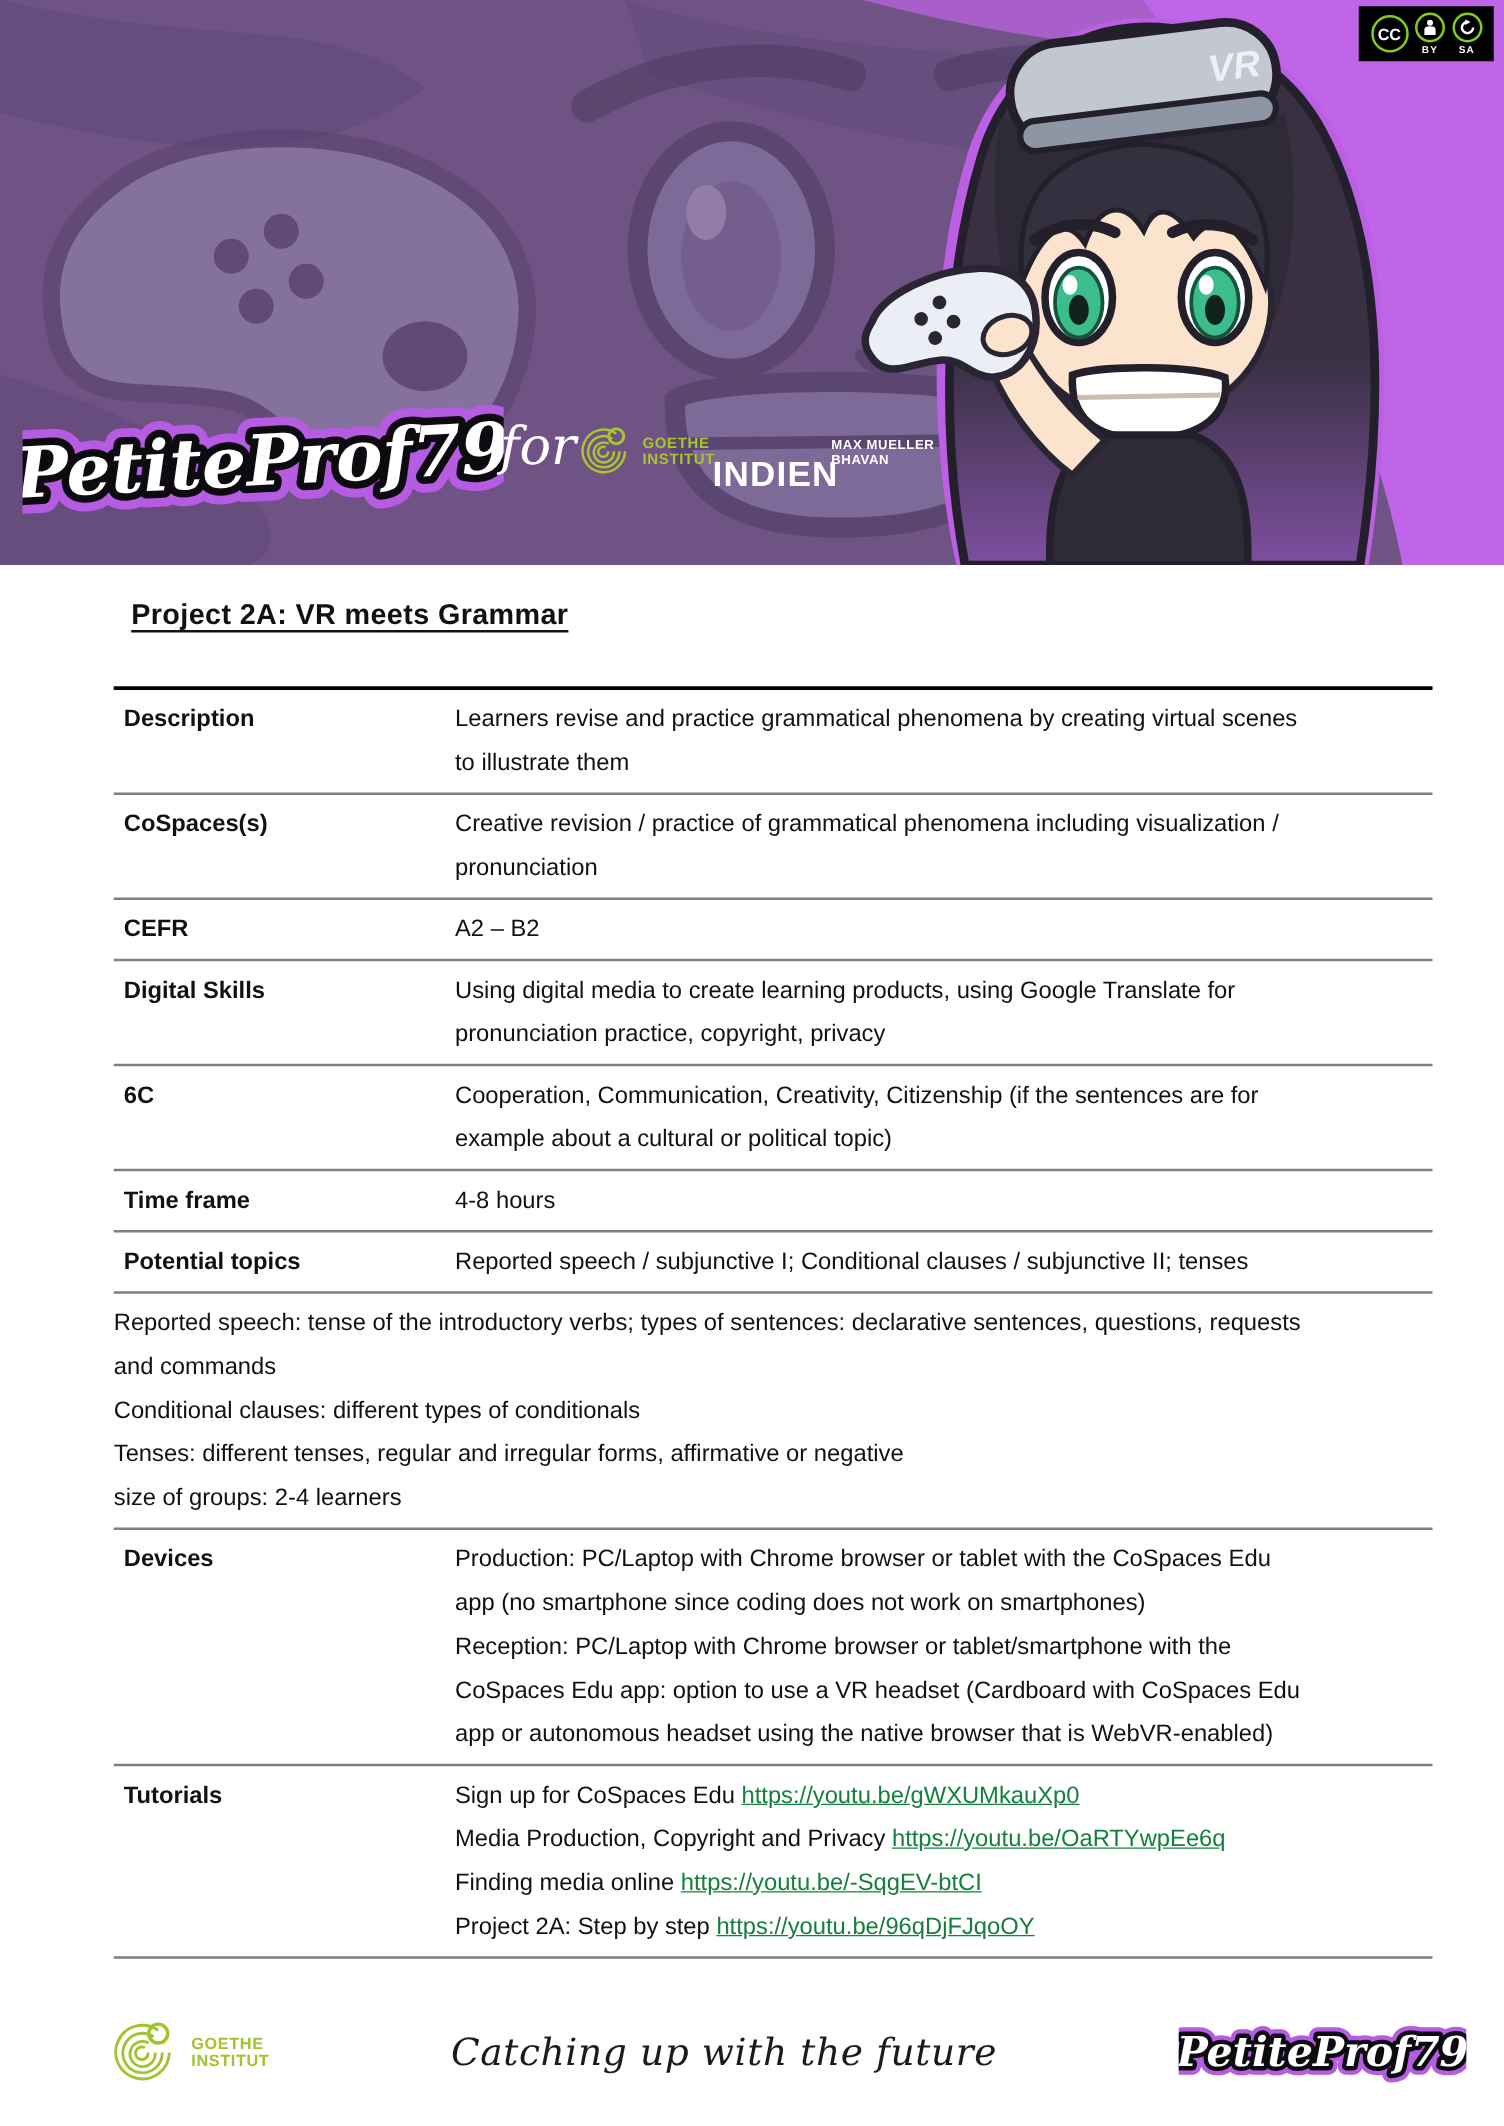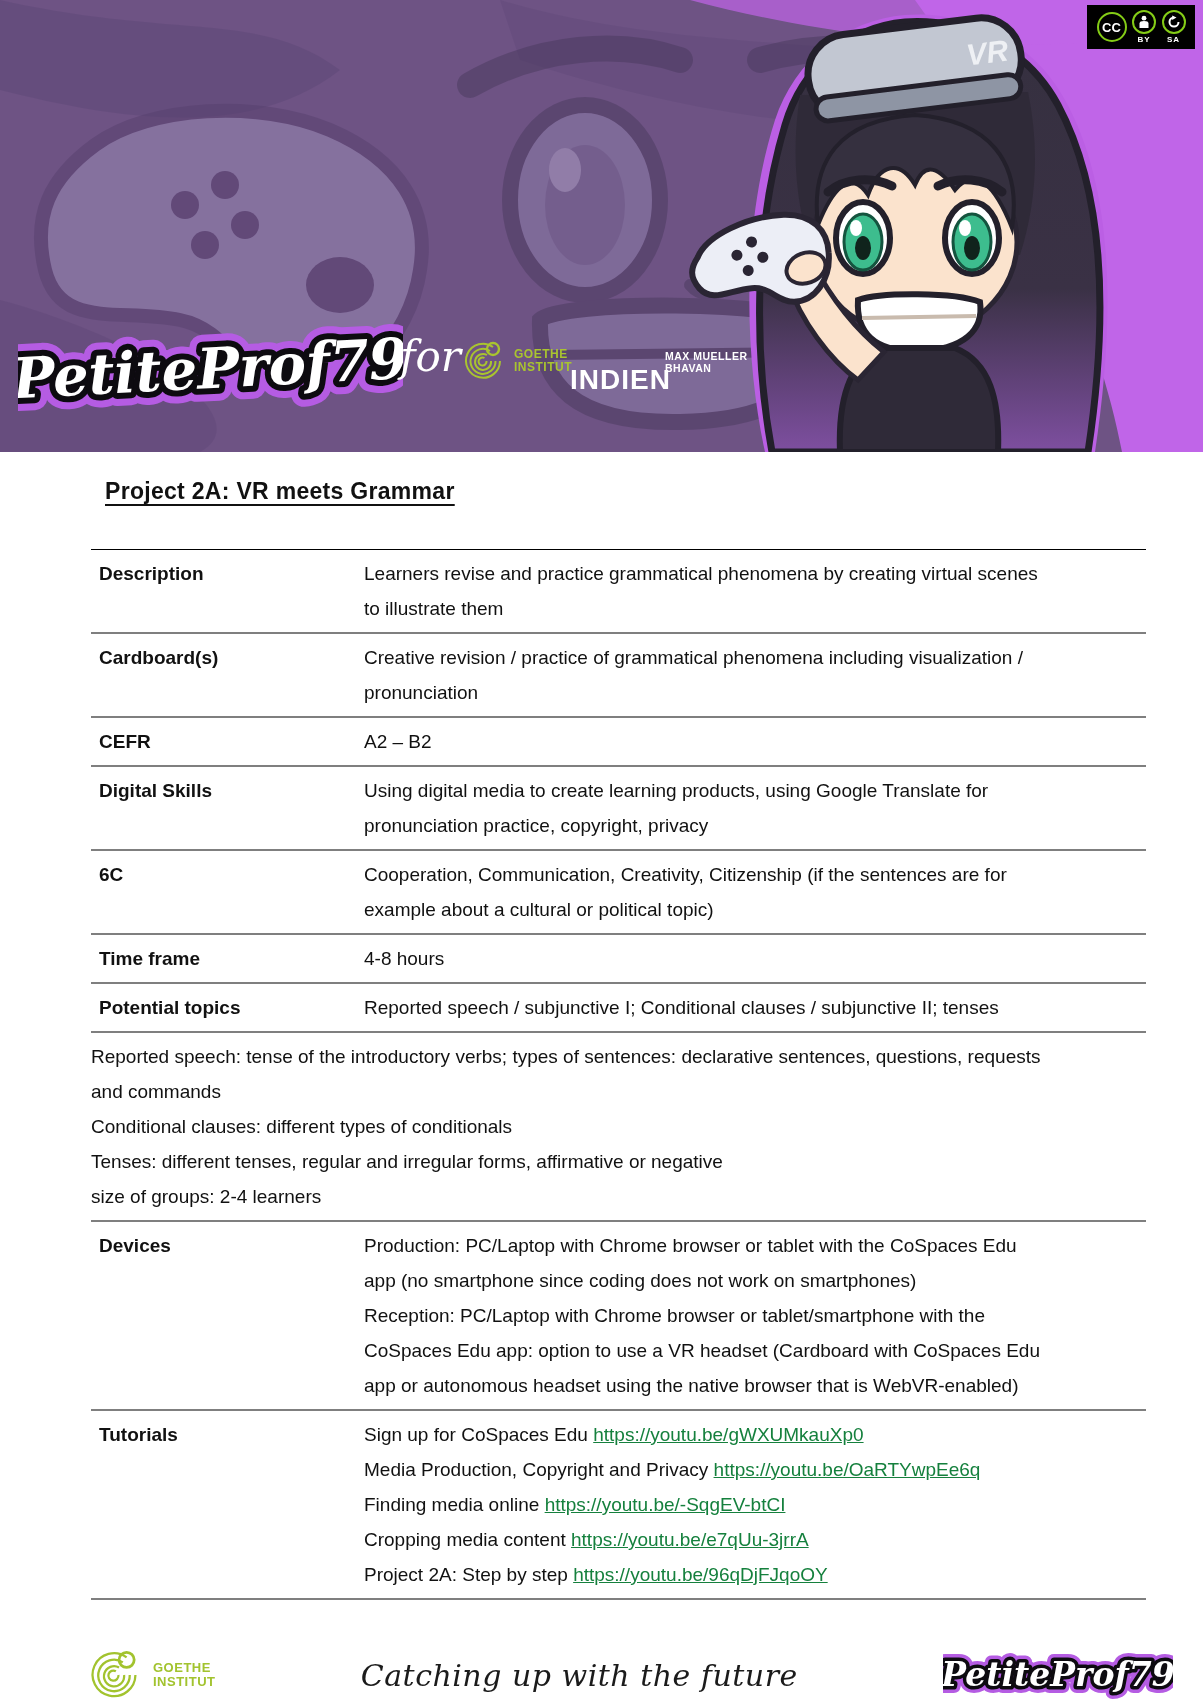--- a/index.html
+++ b/index.html
@@ -26,21 +26,21 @@
   .goethe-header { position:absolute; left:460px; top:338px; display:flex; align-items:center; gap:8px; }
   .goethe-text { color:#a9c42f; font-size:12px; font-weight:bold; line-height:13px; letter-spacing:.5px; }
   .indien { position:absolute; left:570px; top:364px; color:#fff; font-size:28px; font-weight:bold; letter-spacing:1px; }
   .mmb { position:absolute; left:665px; top:350px; color:#fff; font-size:10.5px; font-weight:bold; line-height:12px; letter-spacing:.5px; }
 
   
   .doc { padding:14px 57px 0 91px; }
   .page-title { margin:12px 0 18px 14px; font-size:23px; font-weight:bold;
                 text-decoration:underline; text-underline-offset:5px; letter-spacing:.3px; }
 
-  .ptable { border-top:1px solid #000000;margin-top:44px; }
+  .ptable { border-top:3px solid #000000;margin-top:44px; }
   .row { display:flex; border-bottom:2px solid #7f7f7f; padding:6px 0; }
   .cell-label { width:273px; flex:0 0 273px; font-weight:bold; font-size:19px; line-height:35px; padding-left:8px; }
   .cell-content { flex:1; font-size:19px; line-height:35px; padding-right:105px; }
   .para { min-height:35px; }
   .cell-content a { color:#15803d; text-decoration:underline; }
 
   
   .footer { margin-top:40px; padding:0 30px 0 85px; display:flex; align-items:center; justify-content:space-between; }
   .goethe-footer { display:flex; align-items:center; gap:10px; }
   .goethe-footer .goethe-text { color:#a2c32e; font-size:13px; line-height:14px; }
@@ -212,21 +212,21 @@
 <div class="doc">
   <h1 class="page-title">Project 2A: VR meets Grammar</h1>
   <div class="ptable">
       <div class="row">
         <div class="cell-label">Description</div>
         <div class="cell-content">
           <div class="para">Learners revise and practice grammatical phenomena by creating virtual scenes to illustrate them</div>
         </div>
       </div>
       <div class="row">
-        <div class="cell-label">Cardboard(s)</div>
+        <div class="cell-label">CoSpaces(s)</div>
         <div class="cell-content">
           <div class="para">Creative revision / practice of grammatical phenomena including visualization / pronunciation</div>
         </div>
       </div>
       <div class="row">
         <div class="cell-label">CEFR</div>
         <div class="cell-content">
           <div class="para">A2 – B2</div>
         </div>
       </div>
@@ -268,21 +268,20 @@
           <div class="para">Production: PC/Laptop with Chrome browser or tablet with the CoSpaces Edu app (no smartphone since coding does not work on smartphones)</div>
           <div class="para">Reception: PC/Laptop with Chrome browser or tablet/smartphone with the CoSpaces Edu app: option to use a VR headset (Cardboard with CoSpaces Edu app or autonomous headset using the native browser that is WebVR-enabled)</div>
         </div>
       </div>
       <div class="row">
         <div class="cell-label">Tutorials</div>
         <div class="cell-content">
           <div class="para"><span>Sign up for CoSpaces Edu </span><a href="#">https://youtu.be/gWXUMkauXp0</a></div>
           <div class="para"><span>Media Production, Copyright and Privacy </span><a href="#">https://youtu.be/OaRTYwpEe6q</a></div>
           <div class="para"><span>Finding media online </span><a href="#">https://youtu.be/-SqgEV-btCI</a></div>
-          <div class="para"><span>Cropping media content </span><a href="#">https://youtu.be/e7qUu-3jrrA</a></div>
           <div class="para"><span>Project 2A: Step by step </span><a href="#">https://youtu.be/96qDjFJqoOY</a></div>
         </div>
       </div>
     </div>
 </div>
 
 <div class="footer">
   <div class="goethe-footer">
     <svg width="58" height="58" viewBox="0 0 46 46">
       <g fill="none" stroke="#a2c32e" stroke-width="1.8">

